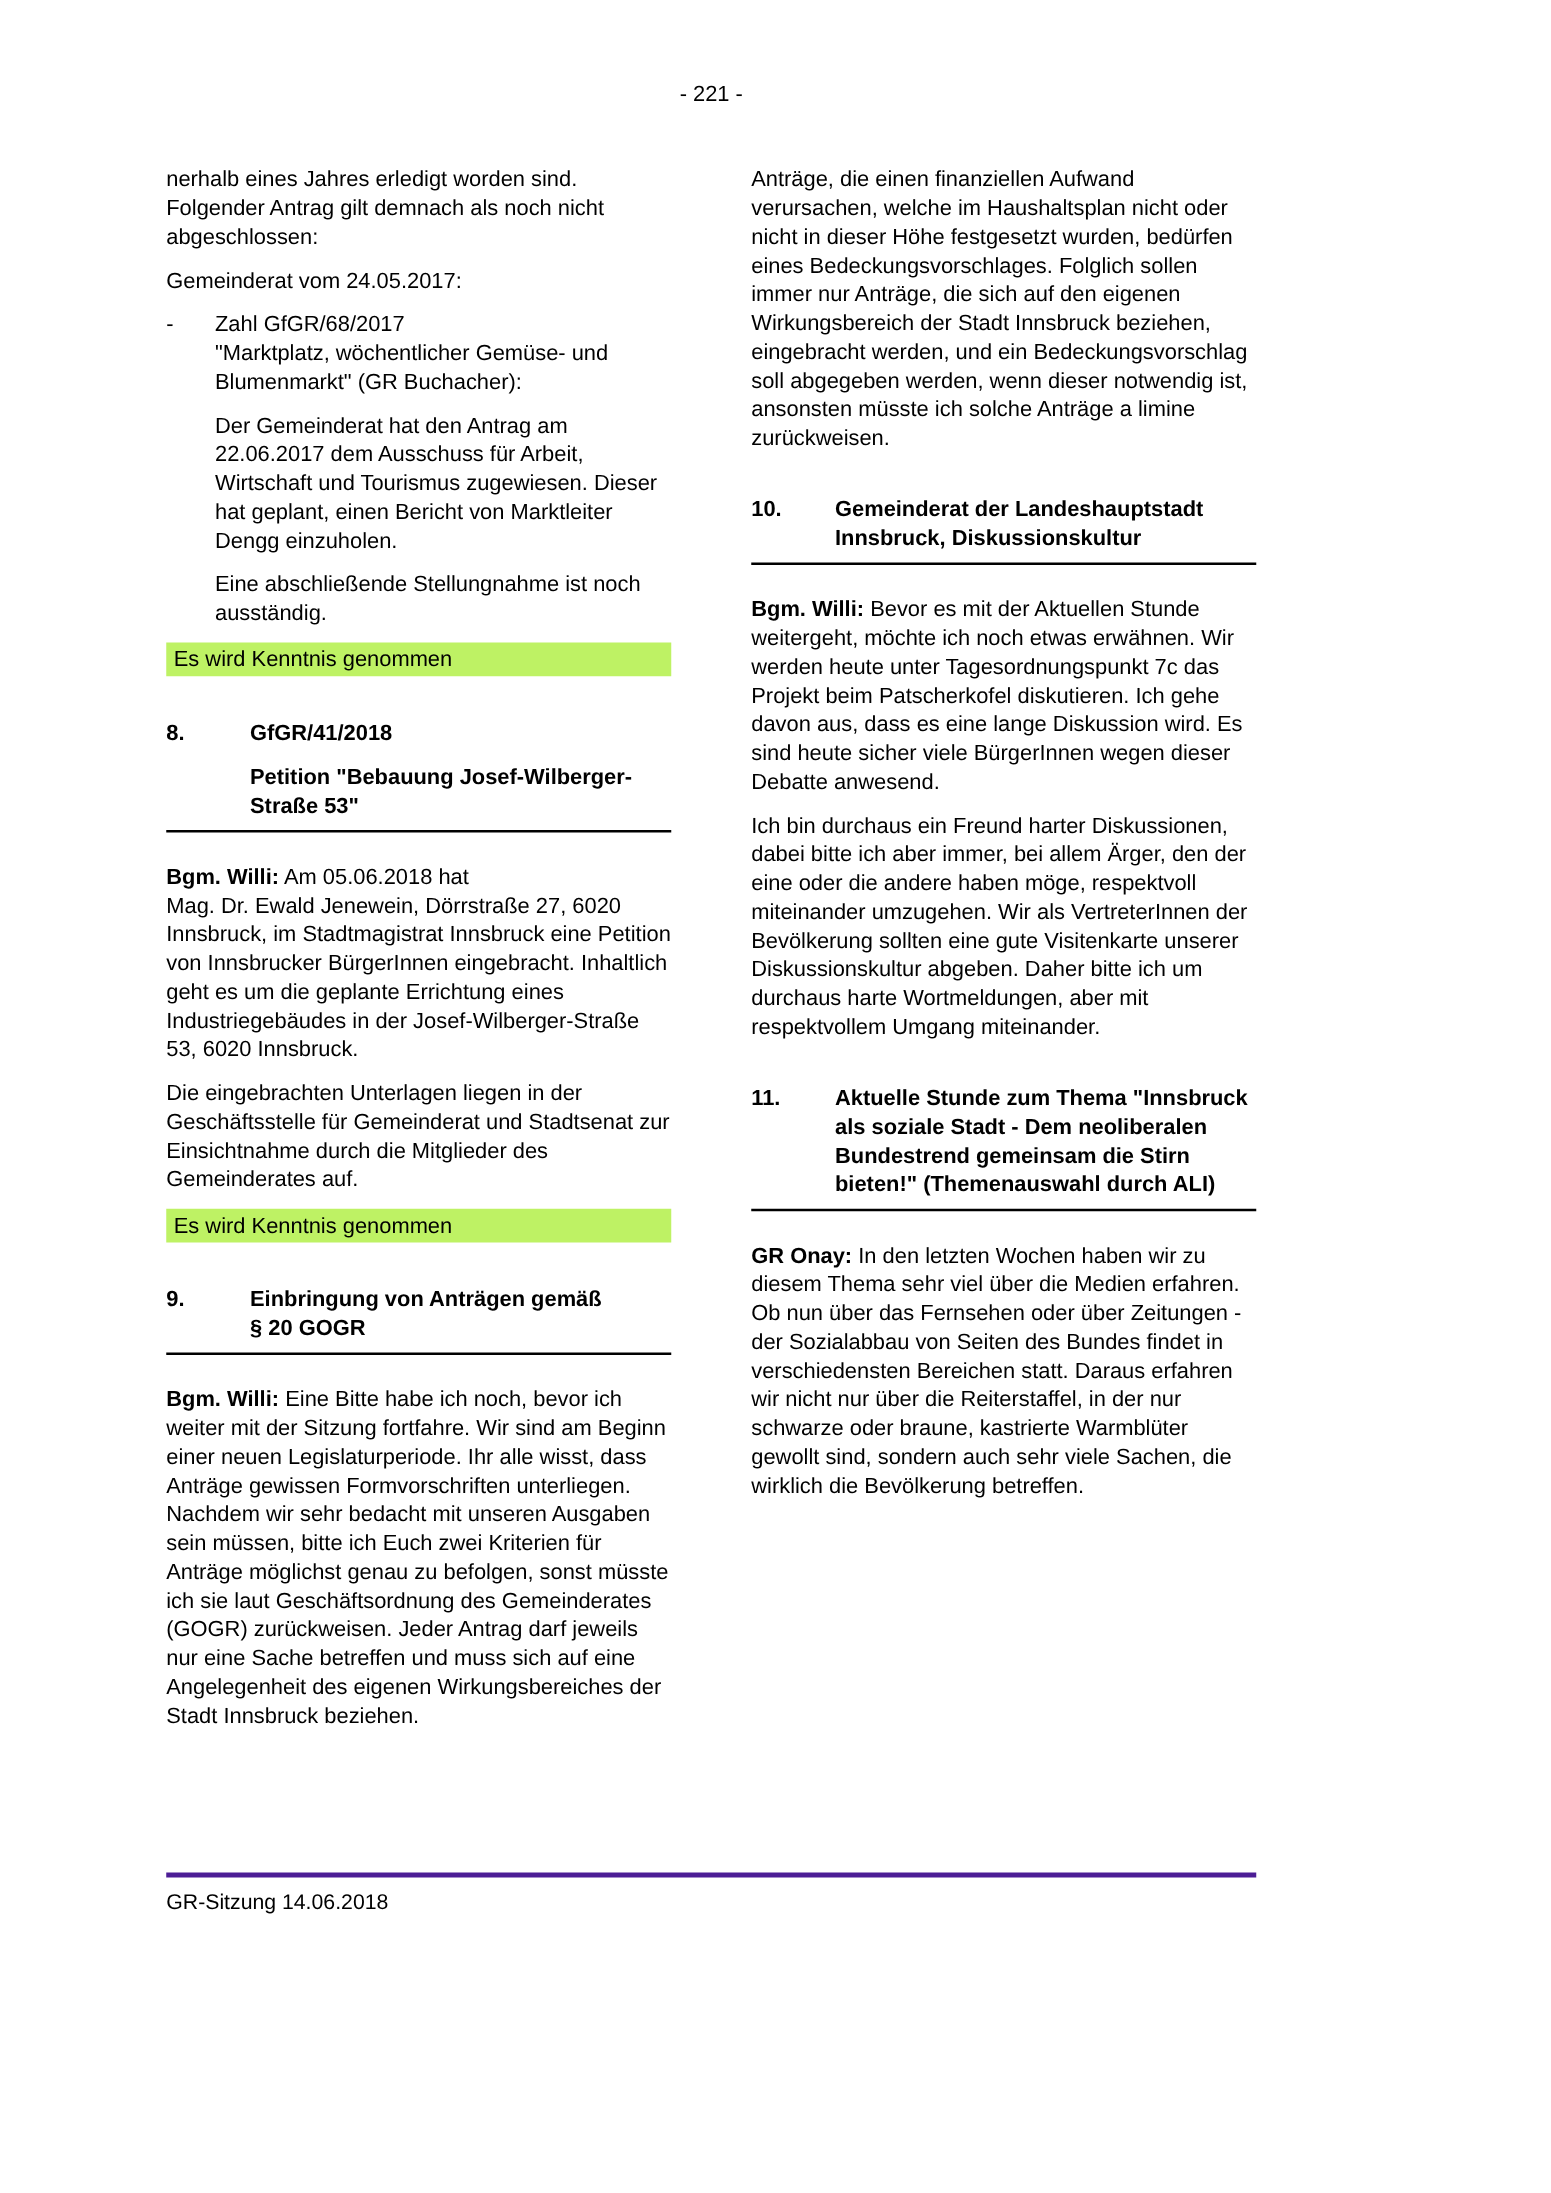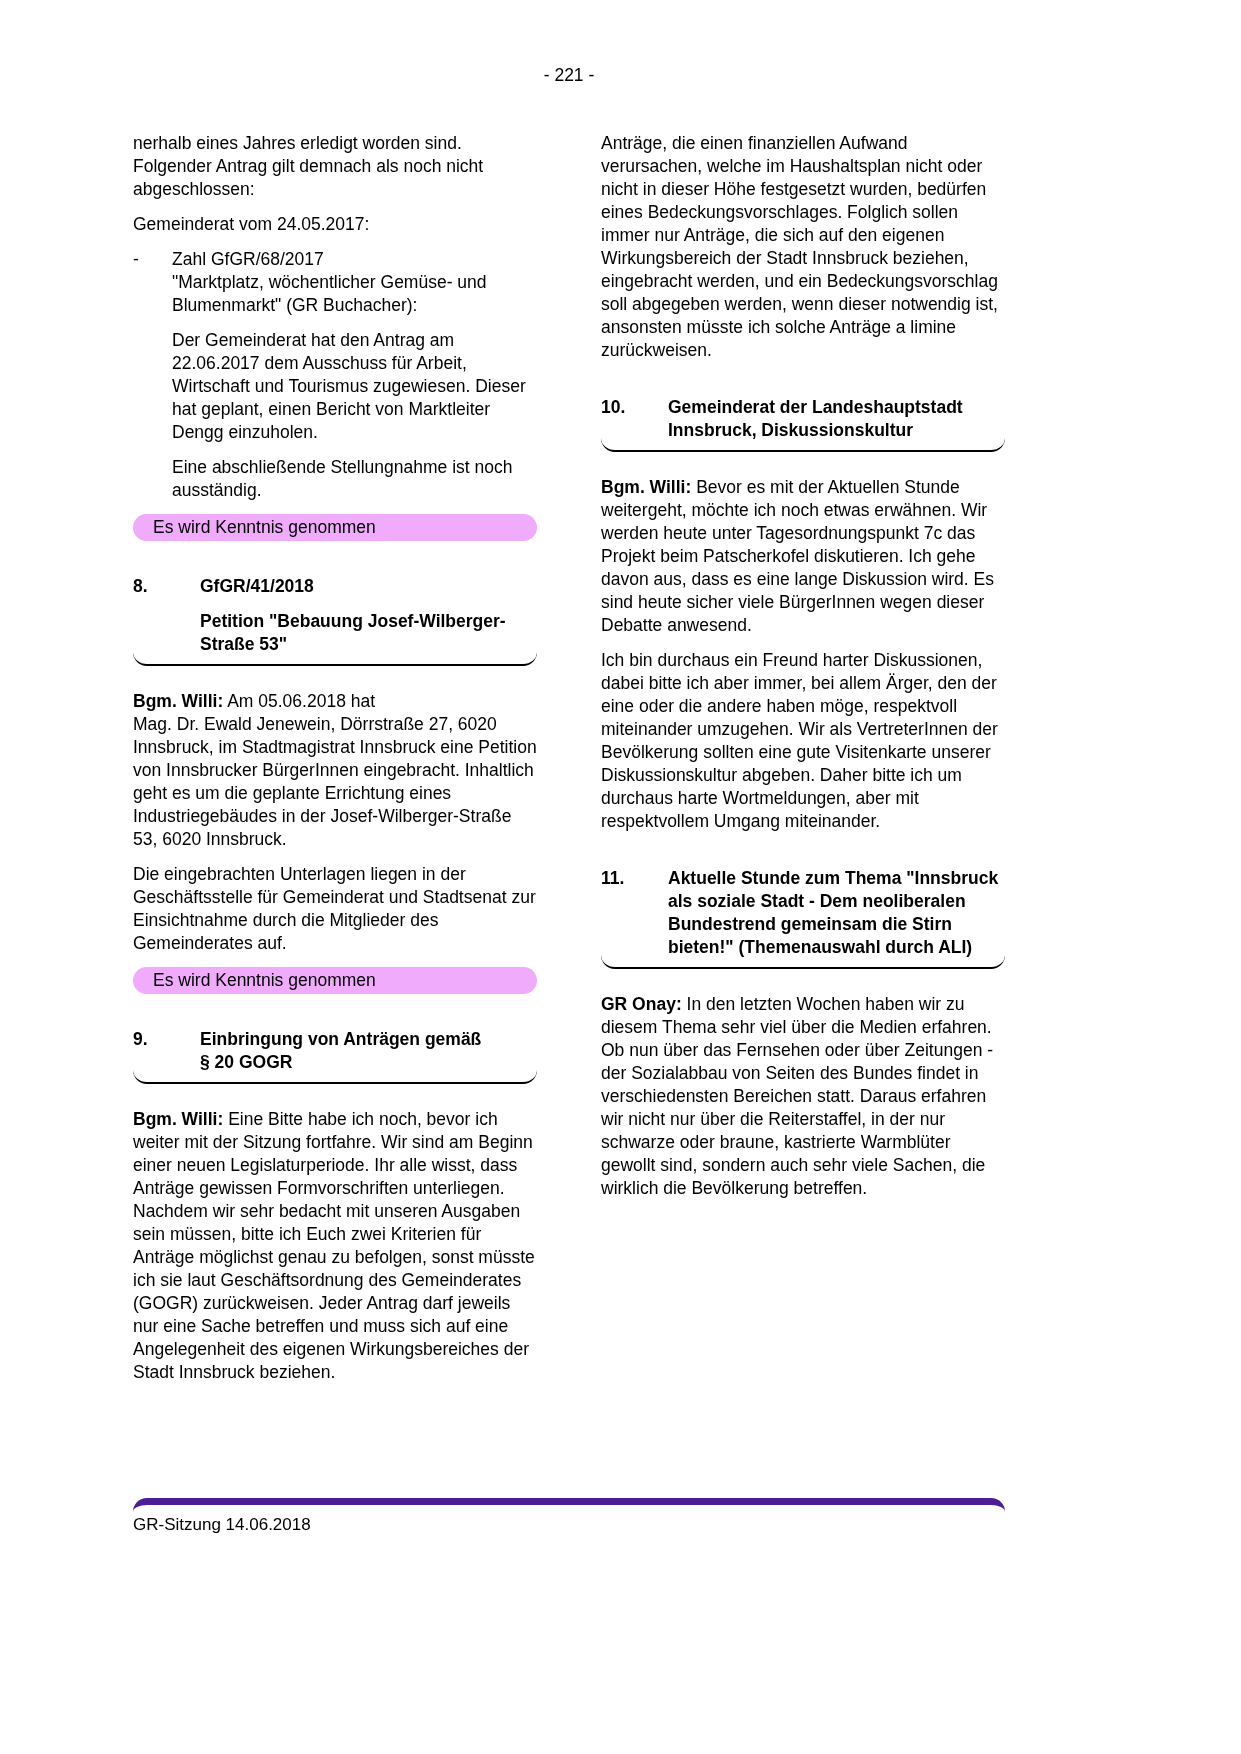--- a/index.html
+++ b/index.html
@@ -1,15 +1,15 @@
 <!DOCTYPE html>
 <html lang="de"><head>
 <meta charset="utf-8">
 <style>
-  * { margin: 0; padding: 0; box-sizing: border-box; border-radius: 14px; }
+  * { margin: 0; padding: 0; box-sizing: border-box; }
   html, body { background: #ffffff; }
   body {
     width: 1241px;
     height: 1754px;
     font-family: "Liberation Sans", sans-serif;
     color: #000000;
   }
   .page {
     position: relative;
     width: 1241px;
@@ -45,22 +45,22 @@
   .prewrap { white-space: pre-line; }
 
   .list-item {
     display: flex;
     margin-bottom: 12px;
   }
   .list-item .marker { width: 39px; flex-shrink: 0; }
   .list-item .item-text { flex: 1; hyphens: auto; -webkit-hyphens: auto; }
 
   .note {
-    background: #f0abfc;
-    padding: 2px 20px;
+    background: #bef264;
+    padding: 2px 6px;
     margin-bottom: 12px;
   }
 
   .section-heading {
     display: flex;
     font-weight: bold;
     border-bottom: 2px solid #000;
     padding-bottom: 8px;
     margin-top: 34px;
     margin-bottom: 24px;
@@ -70,21 +70,21 @@
   .block { display: block; }
   .gap { margin-top: 12px; }
 
   .speaker { font-weight: bold; }
 
   .footer {
     position: absolute;
     left: 133px;
     top: 1498px;
     width: 872px;
-    border-top: 7px solid #4c1d95;
+    border-top: 4px solid #4c1d95;
     padding-top: 8px;
     font-size: 17px;
   }
 </style>
 </head>
 <body>
 
 <div class="page">
 
   <div class="page-number">- 221 -</div>

